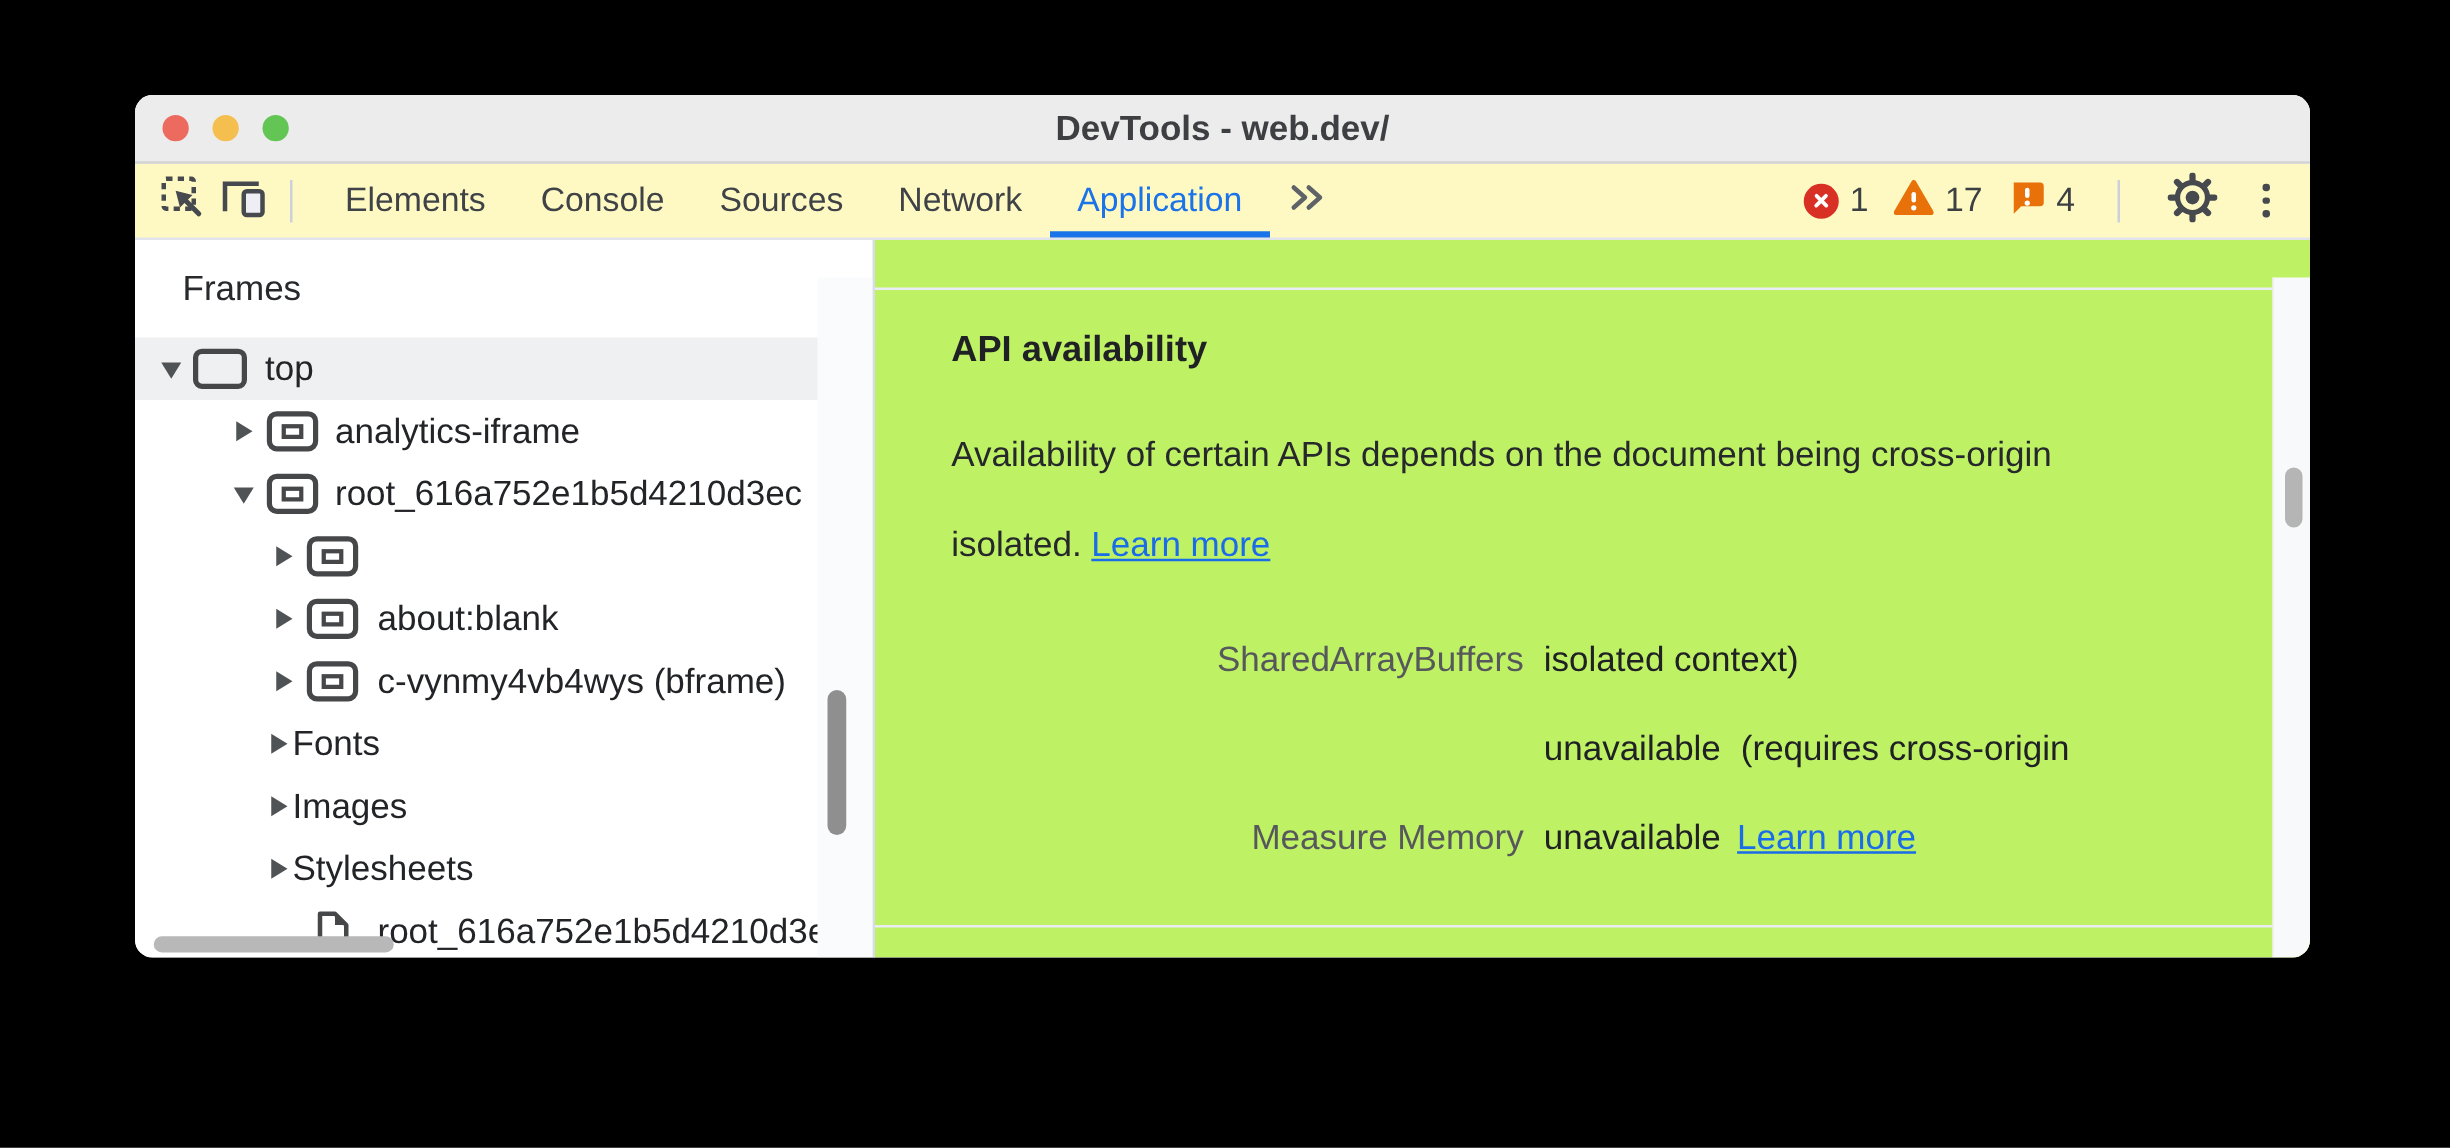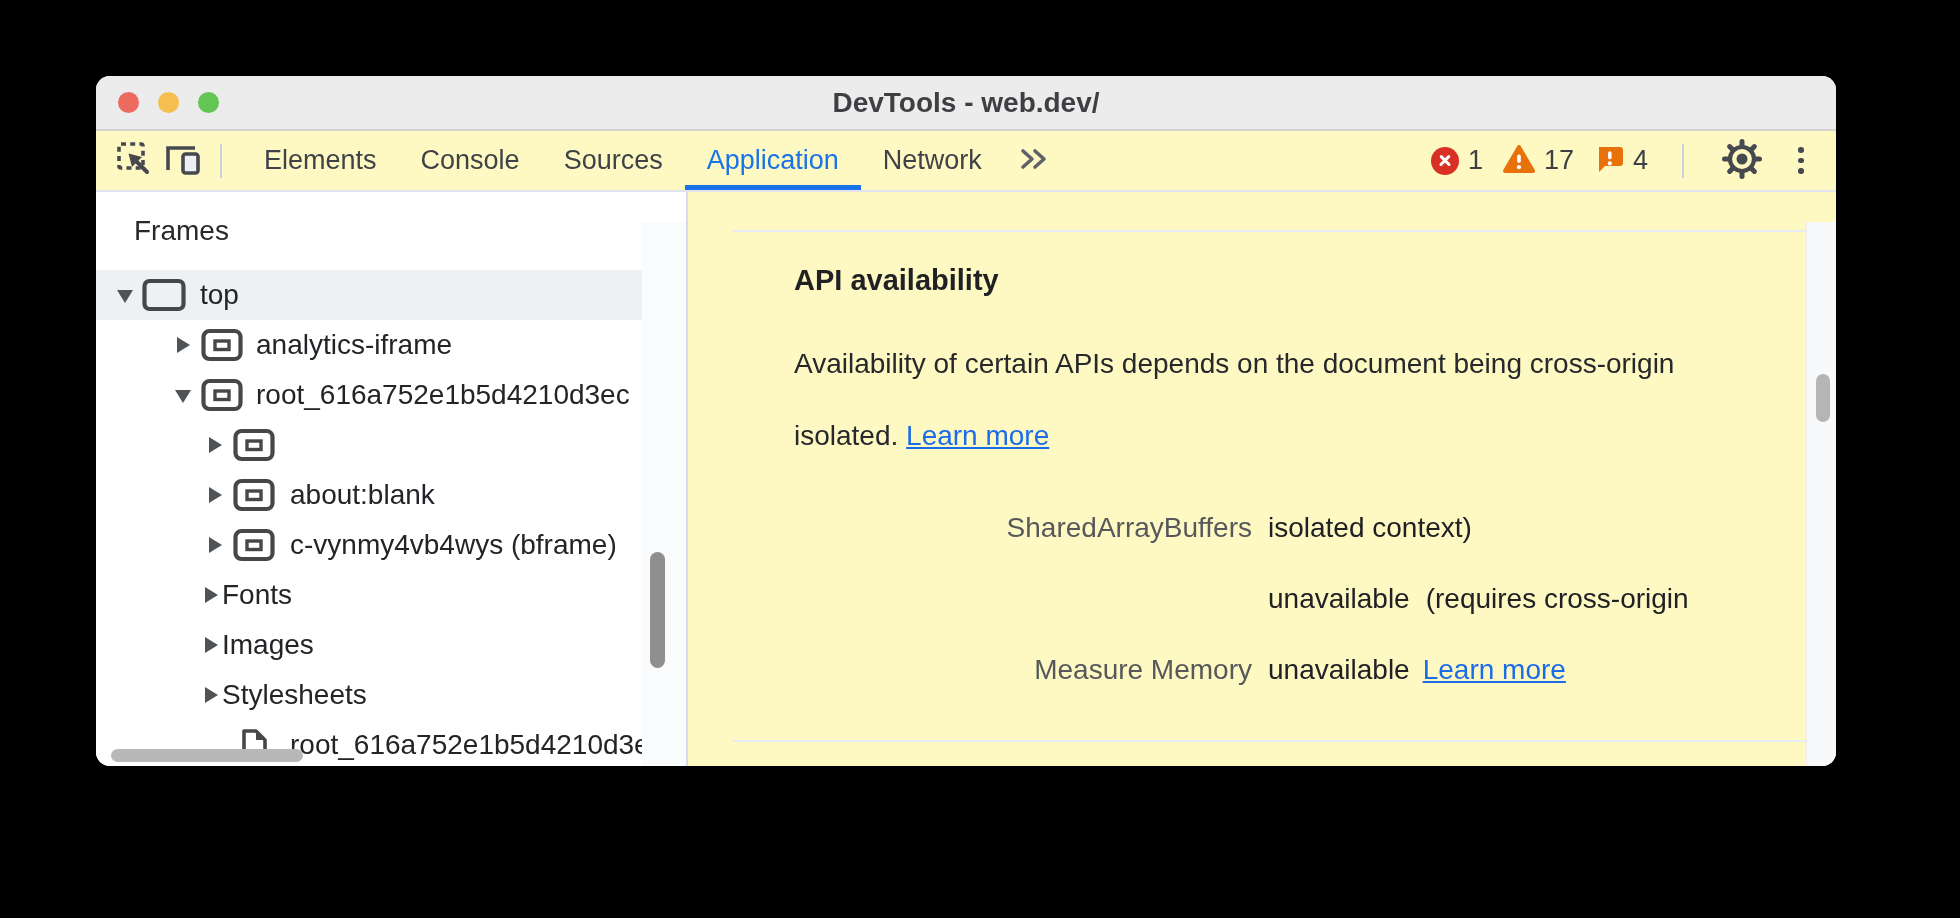--- a/index.html
+++ b/index.html
@@ -1,19 +1,19 @@
 <!DOCTYPE html>
 <html><head>
 <meta charset="utf-8">
 <style>
   html,body{margin:0;padding:0;background:#000;width:1960px;height:918px;
     font-family:"Liberation Sans","DejaVu Sans",sans-serif;-webkit-font-smoothing:antialiased;}
   *{box-sizing:border-box;}
 
-  .window{position:absolute;left:96px;top:76px;width:1740px;height:690px;
+  .window{position:absolute;left:108px;top:76px;width:1740px;height:690px;
     background:#fff;border-radius:14px;overflow:hidden;
     box-shadow:0 24px 70px rgba(0,0,0,.55);}
 
   
   .titlebar{height:55px;background:#ececec;border-bottom:2px solid #d3d3d3;
     position:relative;display:flex;align-items:center;justify-content:center;}
   .lights{position:absolute;left:22px;top:0;height:100%;display:flex;align-items:center;gap:19px;}
   .light{width:21px;height:21px;border-radius:50%;}
   .light.red{background:#ed6a5f;}
   .light.yellow{background:#f5bf50;}
@@ -64,21 +64,21 @@
   .ficon{width:44px;height:36px;flex:none;display:flex;align-items:center;justify-content:center;margin-left:6px;}
   .lvl1 .tlabel{margin-left:14px;} .lvl2 .tlabel{margin-left:12px;} .lvl3 .tlabel{margin-left:14px;}
   .sec .tlabel{margin-left:0;}
   .tlabel{font-size:28px;color:#222427;}
 
   .sb-vtrack{position:absolute;top:30px;right:0;bottom:0;width:44px;background:#fafbfc;}
   .sb-vthumb{position:absolute;top:360px;right:21px;width:15px;height:116px;border-radius:8px;background:#8f8f8f;}
   .sb-hthumb{position:absolute;bottom:4px;left:15px;width:192px;height:13px;border-radius:7px;background:#b8b8b8;}
 
   
-  .content{flex:1;position:relative;background:#fef9c3;overflow:hidden;padding-left:45px;}
+  .content{flex:1;position:relative;background:#bef264;overflow:hidden;}
   .scroll-strip{position:absolute;top:30px;right:0;bottom:0;width:30px;background:#f8f9fa;border-left:1px solid #ededf0;}
   .ct-vthumb{position:absolute;top:152px;left:9px;width:14px;height:48px;border-radius:7px;background:#b5b5b5;}
 
   .api-section{margin:38px 30px 0 0;border-top:2px solid #e9ecf4;border-bottom:2px solid #e9ecf4;
     height:512px;padding:28px 40px 0 61px;overflow:hidden;}
   .api-title{font-size:29px;font-weight:bold;color:#1f2124;line-height:40px;margin:0;}
   .api-desc{margin-top:28px;font-size:28px;color:#26282b;line-height:72px;}
   .link{color:#1b6ce8;text-decoration:underline;cursor:pointer;}
   .kv{margin-top:20px;font-size:28px;line-height:71px;}
   .kv-row{display:grid;grid-template-columns:458px 1fr;column-gap:16px;}
@@ -120,22 +120,22 @@
           <rect x="20" y="13" width="15" height="19" rx="2.5" fill="#edeff5" stroke="#46494d" stroke-width="3.6"></rect>
         </svg>
       </span>
     </div>
     <div class="tb-sep"></div>
 
     <div class="tabs">
       <div class="tab">Elements</div>
       <div class="tab">Console</div>
       <div class="tab">Sources</div>
+      <div class="tab">Network</div>
       <div class="tab active">Application</div>
-      <div class="tab">Network</div>
       <div class="more-tabs">
         <span>
           <svg width="34" height="30" viewBox="0 0 34 30">
             <polyline points="5,7 14,15 5,23" fill="none" stroke="#5f6368" stroke-width="3.6" stroke-linecap="round" stroke-linejoin="round"></polyline>
             <polyline points="17,7 26,15 17,23" fill="none" stroke="#5f6368" stroke-width="3.6" stroke-linecap="round" stroke-linejoin="round"></polyline>
           </svg>
         </span>
       </div>
     </div>
 

